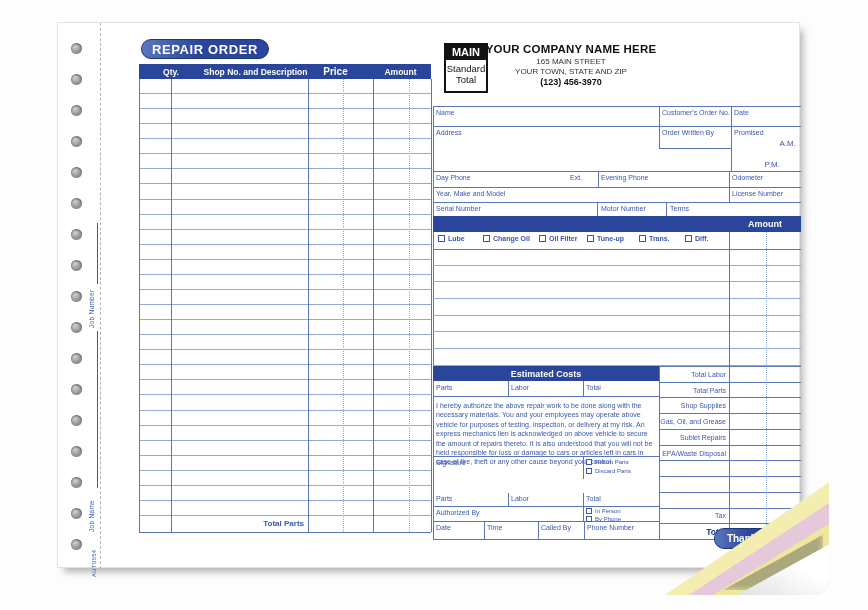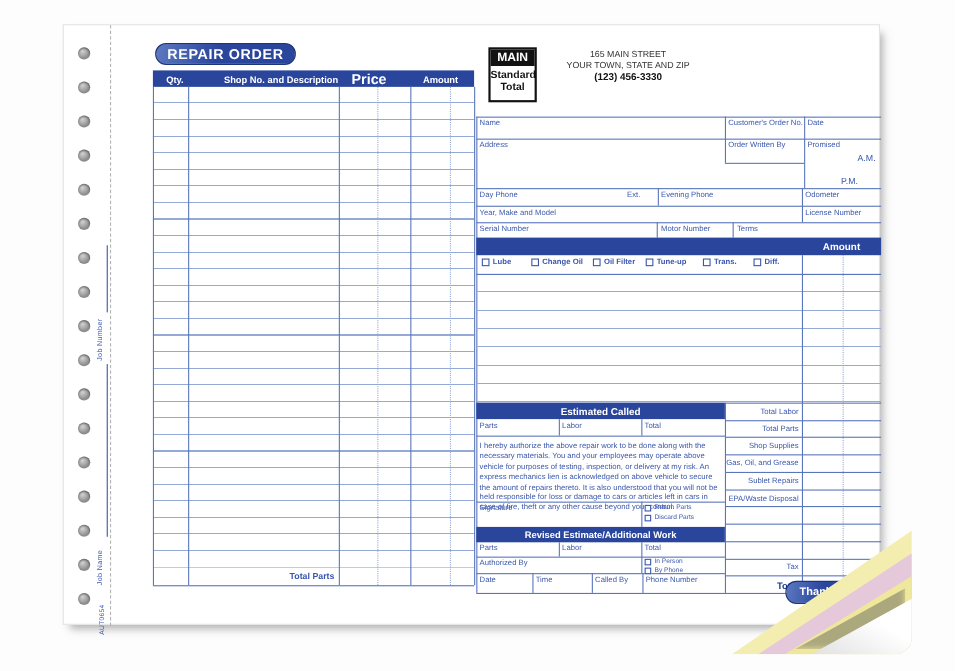--- a/index.html
+++ b/index.html
@@ -50,21 +50,21 @@
       border-left:1px solid var(--line);border-top:1px solid var(--line);
       display:flex;flex-direction:column;}
   .sum-row{flex:1;border-bottom:1px solid var(--line);display:flex;align-items:center;}
   .sum-row:last-child{border-bottom:none;}
   .sum-label{width:70px;text-align:right;font-size:7px;color:var(--txt);padding-right:4px;}
   .sum-total .sum-label{font-weight:bold;font-size:8.5px;color:#1d3a8f;}
   
   .logo-box{position:absolute;left:386px;top:20px;width:44px;height:50px;border:2px solid #121212;
             background:#fff;display:flex;flex-direction:column;align-items:stretch;text-align:center;}
   .logo-free{background:#121212;color:#fff;font-weight:bold;font-size:11px;line-height:15px;}
-  .logo-word{color:#121212;font-weight:bold;font-size:9.5px;line-height:11px;}
+  .logo-word{color:#121212;font-weight:normal;font-size:9.5px;line-height:11px;}
   .company{position:absolute;left:413px;top:20px;width:200px;text-align:center;color:#111;}
   .co-name{font-size:11.5px;font-weight:bold;letter-spacing:.2px;}
   .co-addr{font-size:8px;margin-top:2px;color:#333;}
   .co-phone{font-size:9px;font-weight:bold;margin-top:1px;}
   
   .thanks{position:absolute;left:656px;top:505px;width:76px;height:21px;z-index:3;
           border-radius:10px;background:linear-gradient(100deg,#5c79c0,#2a459c 45%);
           border:1px solid var(--blue-dark);color:#fff;font-weight:bold;font-size:10px;
           display:flex;align-items:center;justify-content:center;}
   .curl-wrap{position:absolute;right:-30px;bottom:-28px;width:200px;height:115px;z-index:6;
@@ -105,46 +105,47 @@
     <div class="perf"></div>
     <div class="stub-line" style="top:200px;height:61px;"></div>
     <div class="vtext" style="left:30px;top:261px;height:44px;">Job Number</div>
     <div class="stub-line" style="top:308px;height:157px;"></div>
     <div class="vtext" style="left:30px;top:465px;height:44px;">Job Name</div>
     <div class="vtext" style="left:33px;top:514px;height:40px;font-size:6px;">AUT0654</div>
 
     <div class="pill" style="left:83px;top:16px;width:128px;height:20px;font-size:13px;">REPAIR ORDER</div>
 
     <div class="bar" style="left:81px;top:41px;width:292px;height:15px;">
-      <span class="abs" style="left:4px;width:32px;text-align:center;font-size:8.5px;">Qty.</span>
+      <span class="abs" style="left:16px;width:32px;text-align:center;font-size:8.5px;">Qty.</span>
       <span class="abs" style="left:32px;width:169px;text-align:center;font-size:8.5px;">Shop No. and Description</span>
-      <span class="abs" style="left:169px;width:55px;text-align:center;font-size:13px;left:169px;">Price</span>
+      <span class="abs" style="left:169px;width:55px;text-align:center;font-size:10px;left:169px;">Price</span>
       <span class="abs" style="left:234px;width:55px;text-align:center;font-size:8.5px;">Amount</span>
     </div>
     <div class="grid-body"></div>
 
     <div class="vline" style="left:81px;top:56px;height:453px;"></div>
     <div class="vline" style="left:113px;top:56px;height:453px;"></div>
     <div class="vline" style="left:250px;top:56px;height:453px;"></div>
     <div class="vdot" style="left:285px;top:56px;height:453px;"></div>
     <div class="vline" style="left:315px;top:56px;height:453px;"></div>
     <div class="vdot" style="left:351px;top:56px;height:453px;"></div>
     <div class="vline" style="left:373px;top:56px;height:453px;"></div>
     <div class="hline" style="left:81px;top:509px;width:292px;"></div>
     <div class="lbl" style="left:120px;top:497px;width:126px;text-align:right;font-weight:bold;font-size:8px;">Total Parts</div>
 
     <div class="logo-box">
       <div class="logo-free">MAIN</div>
       <div class="logo-word" style="margin-top:3px;">Standard</div>
       <div class="logo-word">Total</div>
     </div>
     <div class="company">
+      <div class="co-name">YOUR COMPANY NAME HERE</div>
       <div class="co-addr">165 MAIN STREET</div>
       <div class="co-addr" style="margin-top:1px;">YOUR TOWN, STATE AND ZIP</div>
-      <div class="co-phone">(123) 456-3330</div>
+      <div class="co-phone">(123) 456-3970</div>
     </div>
 
     <div class="hline" style="left:375px;top:83px;width:368px;"></div>
     <div class="hline" style="left:375px;top:103px;width:368px;"></div>
     <div class="hline" style="left:601px;top:125px;width:72px;"></div>
     <div class="hline" style="left:375px;top:148px;width:368px;"></div>
     <div class="hline" style="left:375px;top:164px;width:368px;"></div>
     <div class="hline" style="left:375px;top:179px;width:368px;"></div>
     <div class="hline" style="left:375px;top:226px;width:368px;"></div>
     <div class="vline" style="left:375px;top:83px;height:433px;"></div>
@@ -198,44 +199,41 @@
       </div>
     <div class="cbrow" style="left:627px;top:212px;">
       <span class="cb"></span>
         <span class="cb-label">Diff.</span>
       </div>
     <div class="work-lines"></div>
     <div class="vline" style="left:671px;top:209px;height:307px;"></div>
     <div class="vdot" style="left:708px;top:209px;height:307px;"></div>
 
     <div class="bar" style="left:375px;top:343px;width:226px;height:15px;">
-      <span>Estimated Called</span>
+      <span>Estimated Costs</span>
     </div>
     <div class="hline" style="left:375px;top:373px;width:226px;"></div>
     <div class="vline" style="left:450px;top:358px;height:15px;"></div>
     <div class="vline" style="left:525px;top:358px;height:15px;"></div>
     <div class="lbl" style="left:378px;top:361px;">Parts</div>
     <div class="lbl" style="left:453px;top:361px;">Labor</div>
     <div class="lbl" style="left:528px;top:361px;">Total</div>
     <div class="abs" style="left:378px;top:378px;width:219px;font-size:7px;line-height:9.4px;color:var(--txt);">I hereby authorize the above repair work to be done along with the necessary materials. You and your employees may operate above vehicle for purposes of testing, inspection, or delivery at my risk. An express mechanics lien is acknowledged on above vehicle to secure the amount of repairs thereto. It is also understood that you will not be held responsible for loss or damage to cars or articles left in cars in case of fire, theft or any other cause beyond your control.</div>
     <div class="hline" style="left:375px;top:433px;width:226px;"></div>
     <div class="vline" style="left:525px;top:433px;height:23px;"></div>
     <div class="lbl" style="left:378px;top:436px;">Signature</div>
     <div class="cbrow cb-small" style="left:528px;top:436px;">
       <span class="cb"></span>
         <span class="cb-label">Return Parts</span>
       </div>
     <div class="cbrow cb-small" style="left:528px;top:445px;">
       <span class="cb"></span>
         <span class="cb-label">Discard Parts</span>
       </div>
 
-    <div class="bar" style="left:375px;top:456px;width:226px;height:14px;font-size:8.5px;">
-      <span>Revised Estimate/Additional Work</span>
-    </div>
     <div class="hline" style="left:375px;top:483px;width:226px;"></div>
     <div class="hline" style="left:375px;top:498px;width:226px;"></div>
     <div class="hline" style="left:375px;top:516px;width:368px;"></div>
     <div class="vline" style="left:450px;top:470px;height:13px;"></div>
     <div class="vline" style="left:525px;top:470px;height:28px;"></div>
     <div class="vline" style="left:426px;top:498px;height:18px;"></div>
     <div class="vline" style="left:480px;top:498px;height:18px;"></div>
     <div class="vline" style="left:526px;top:498px;height:18px;"></div>
     <div class="lbl" style="left:378px;top:472px;">Parts</div>
     <div class="lbl" style="left:453px;top:472px;">Labor</div>

